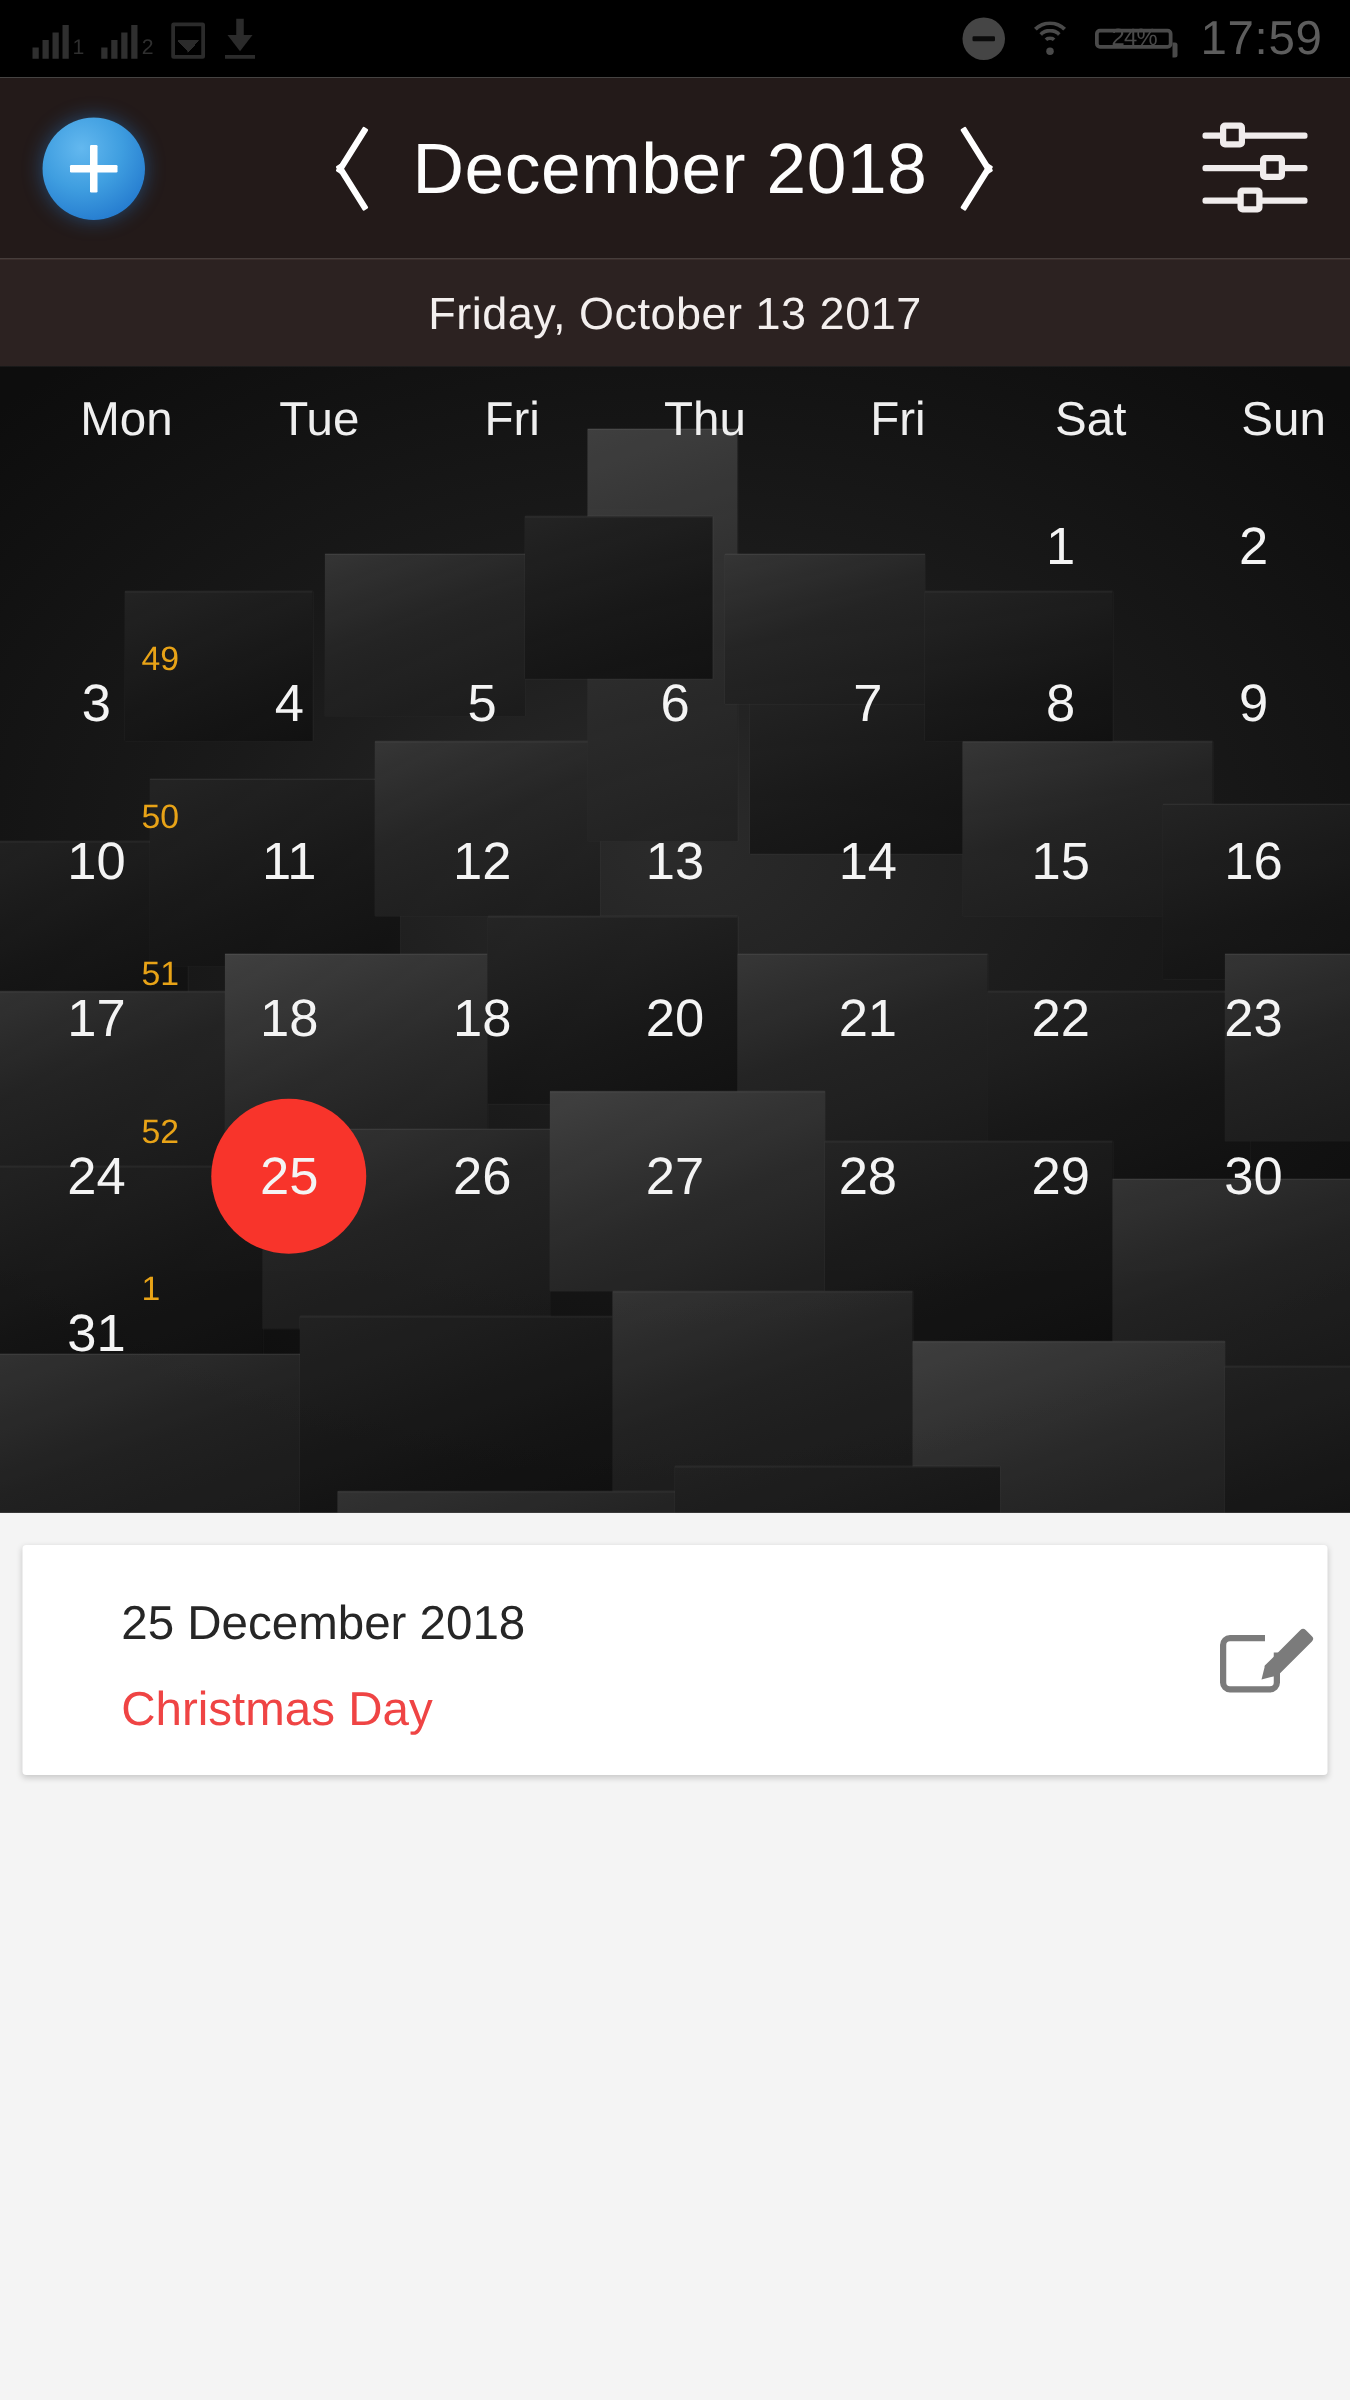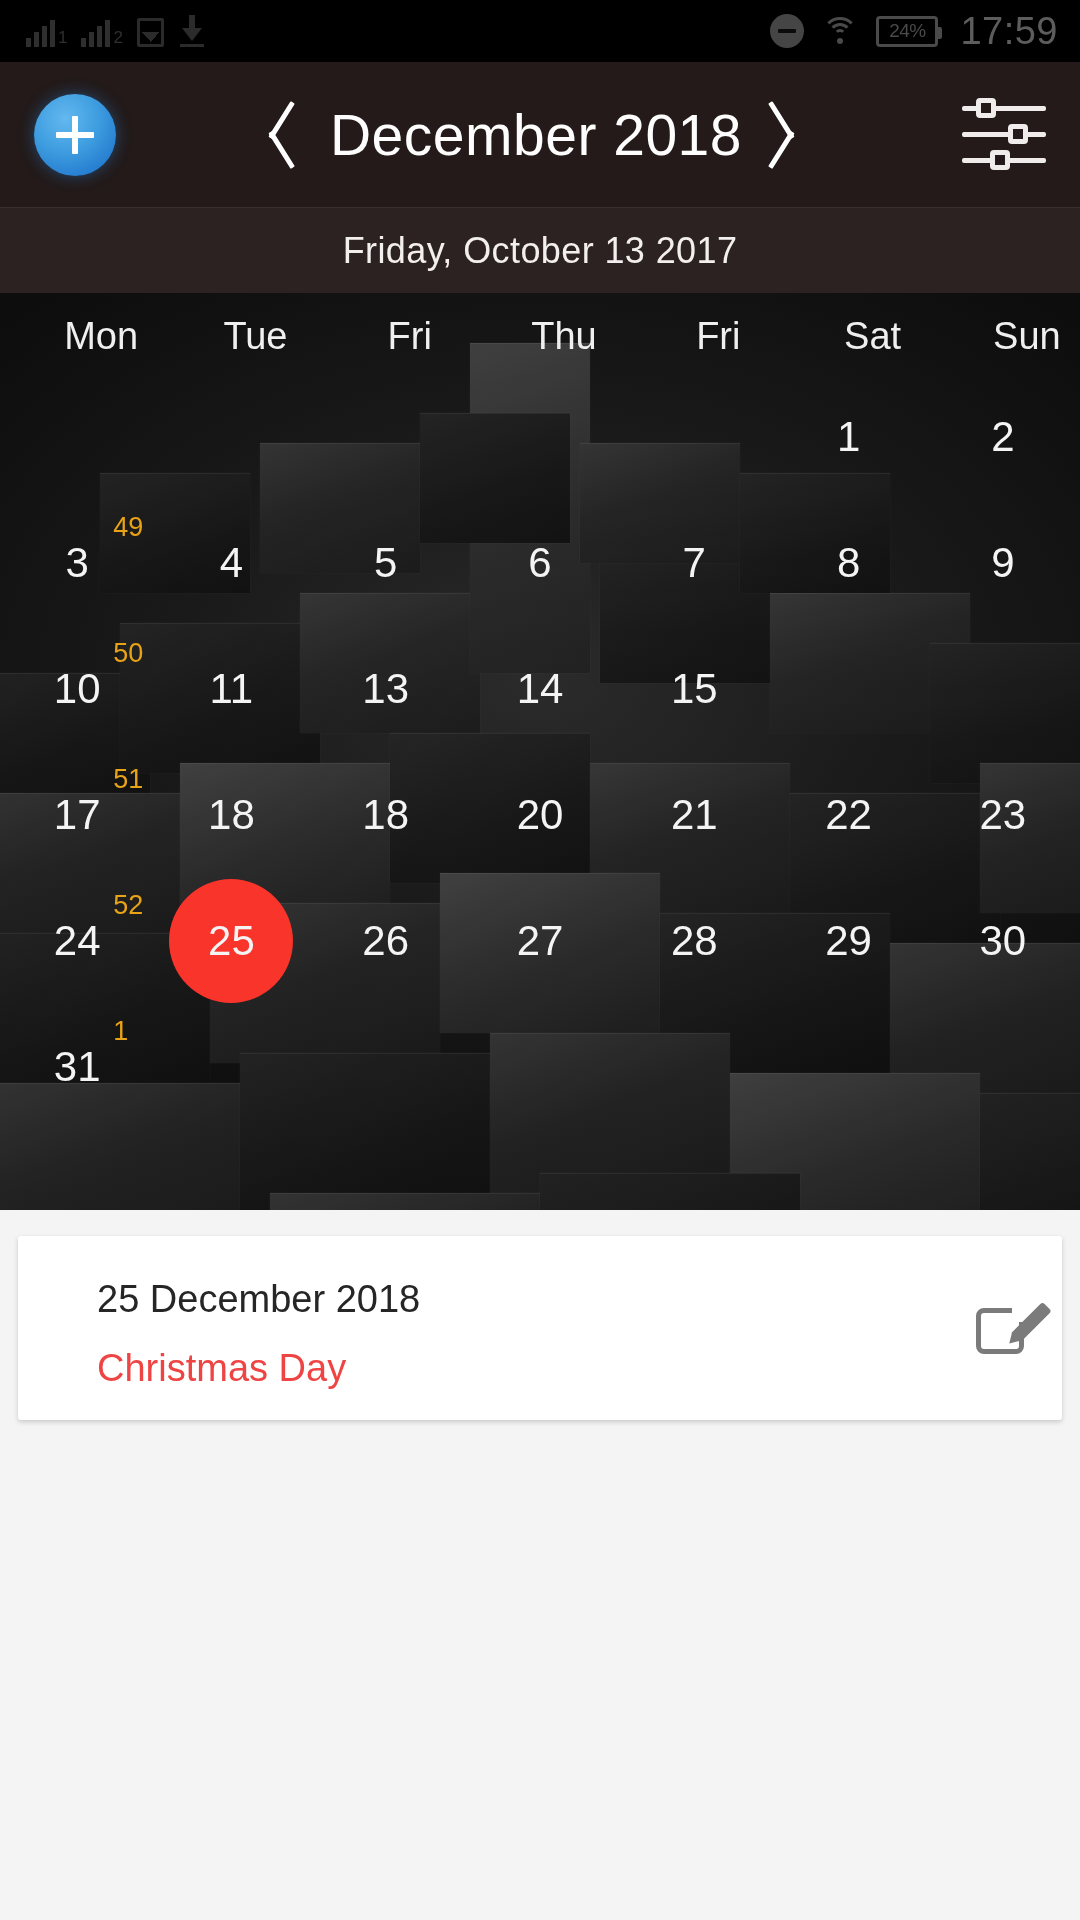--- a/index.html
+++ b/index.html
@@ -71,21 +71,21 @@
   .ic-wifi span:nth-child(1) { width: 36px; height: 36px; top: 0; }
   .ic-wifi span:nth-child(2) { width: 24px; height: 24px; top: 6px; }
   .ic-wifi span:nth-child(3) { width: 12px; height: 12px; top: 12px; }
   .ic-wifi em {
     position: absolute; left: 50%; transform: translateX(-50%);
     bottom: 1px; width: 6px; height: 6px; border-radius: 50%; background: #4a4a4a;
   }
 
   .battery {
     border: 3px solid #4a4a4a; border-radius: 4px;
-    height: 31px; min-width: 62px; display: flex; align-items: center; justify-content: center;
+    height: 16px; min-width: 62px; display: flex; align-items: center; justify-content: center;
     position: relative; padding: 0 5px;
   }
   .battery::after {
     content: ""; position: absolute; right: -7px; top: 8px; width: 4px; height: 12px;
     background: #4a4a4a; border-radius: 0 2px 2px 0;
   }
   .battery span { font-size: 19px; color: #4a4a4a; letter-spacing: -0.5px; }
   .clock { font-size: 38px; color: #5d5d5d; letter-spacing: 0.5px; margin-left: 4px; }
 
   
@@ -394,27 +394,33 @@
       </div>
       <div class="wk-row">
         <div class="cell">
           <span class="daynum">10</span>
           <span class="weeknum" style="color: rgb(232, 163, 23);">50</span>
         </div>
         <div class="cell">
           <span class="daynum">11</span>
         </div>
         <div class="cell">
+          <span class="daynum">12</span>
+        </div>
+        <div class="cell">
           <span class="daynum">13</span>
         </div>
         <div class="cell">
           <span class="daynum">14</span>
         </div>
         <div class="cell">
           <span class="daynum">15</span>
+        </div>
+        <div class="cell">
+          <span class="daynum">16</span>
         </div>
       </div>
       <div class="wk-row">
         <div class="cell">
           <span class="daynum">17</span>
           <span class="weeknum" style="color: rgb(232, 163, 23);">51</span>
         </div>
         <div class="cell">
           <span class="daynum">18</span>
         </div>

